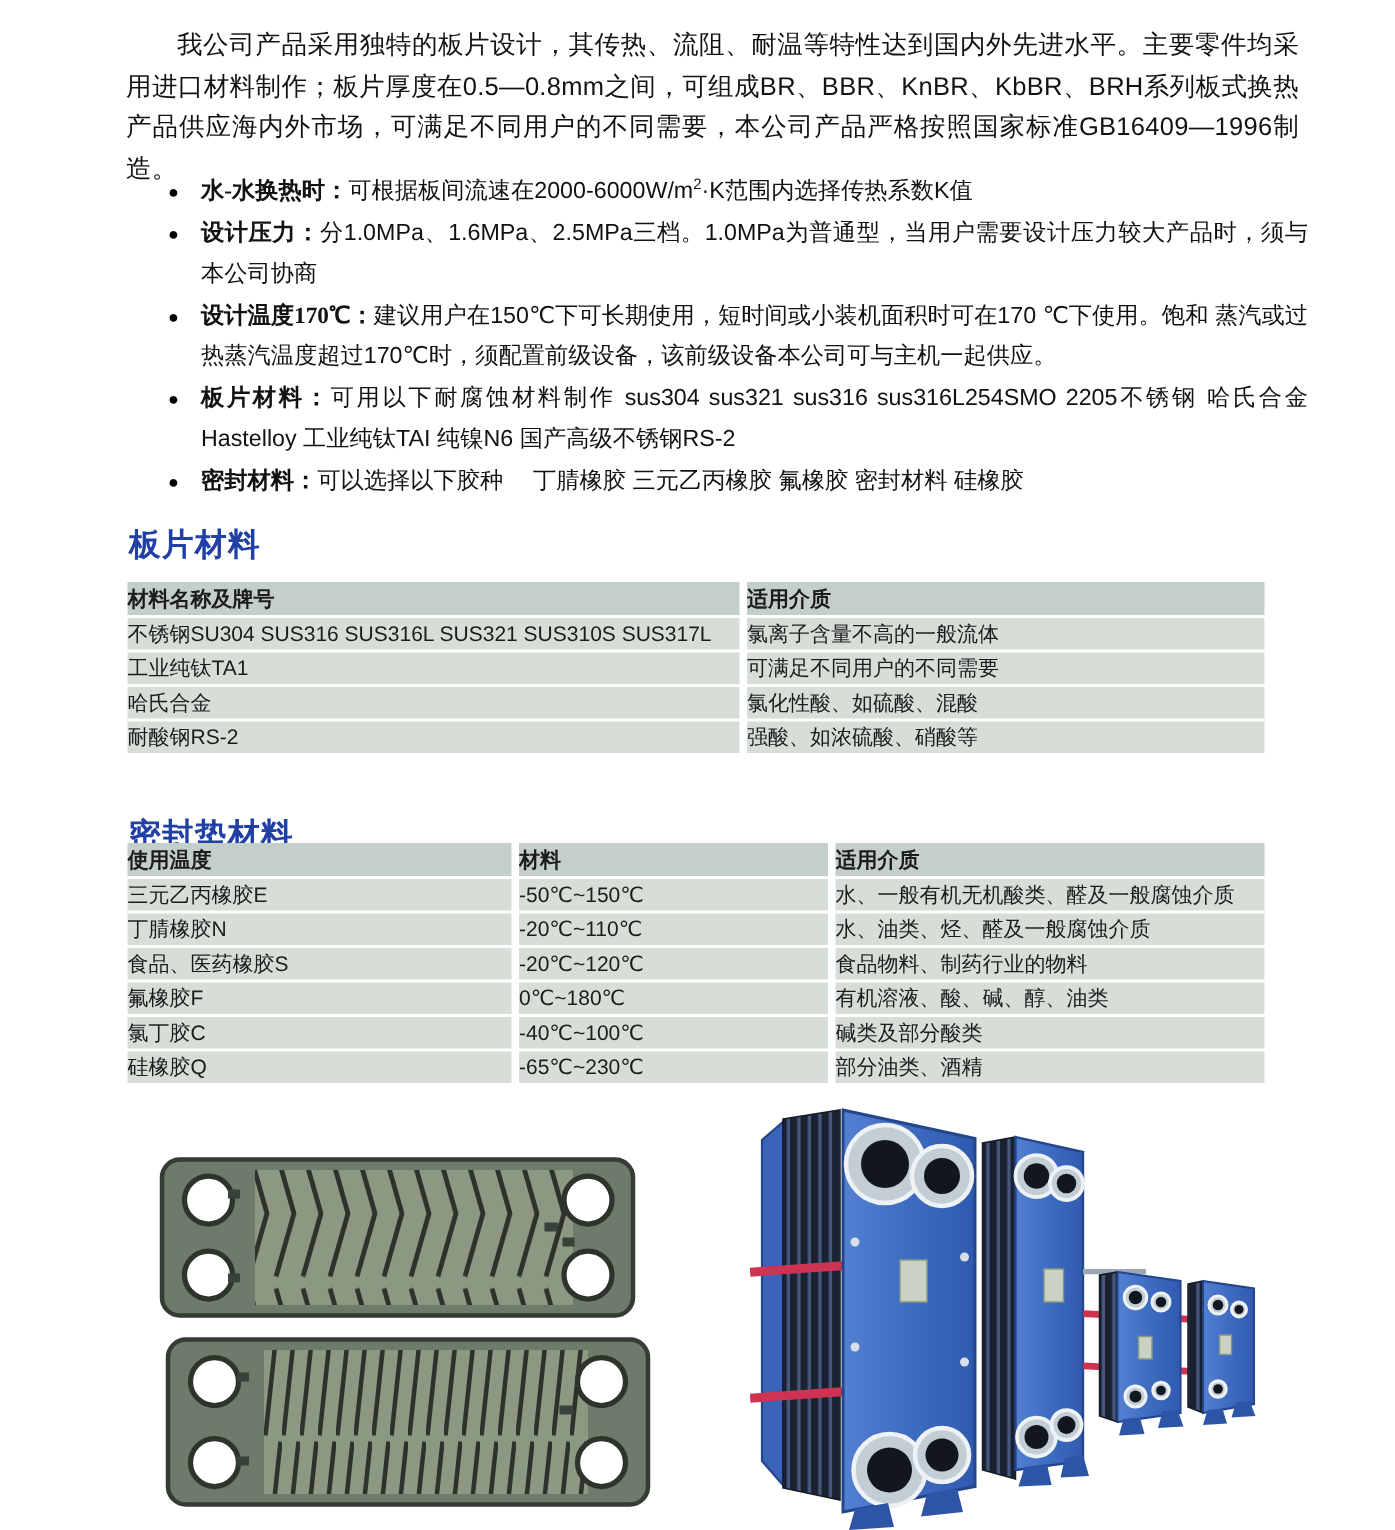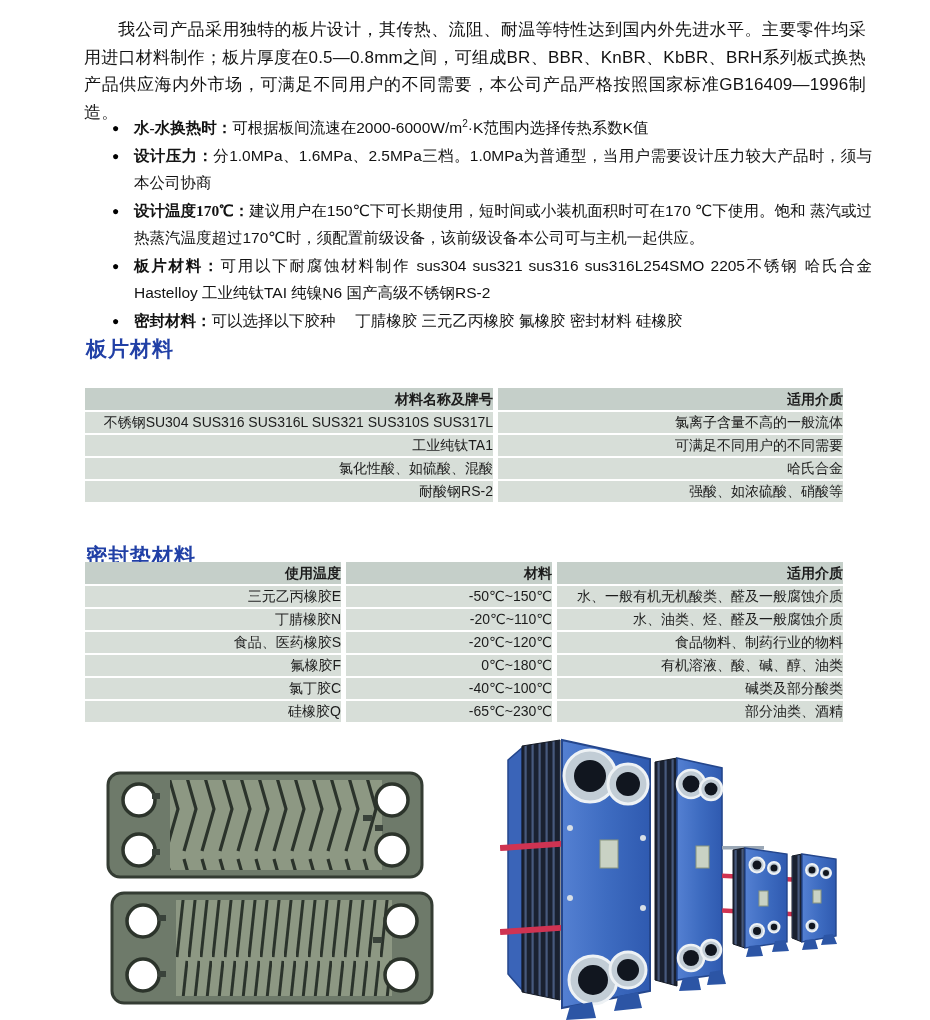--- a/index.html
+++ b/index.html
@@ -19,28 +19,28 @@
     font-size:15.5px; line-height:27.5px; color:#121212;
   }
   .bullets li { position:relative; padding-left:22px; text-align:justify; }
   .bullets .dot { position:absolute; left:0; top:1px; font-size:12px; color:#000; }
   .bullets .b-label { font-weight:bold;font-family:Liberation Serif, serif; }
   .bullets sup { font-size:10px; line-height:0; }
   .section-title {
     position:absolute; left:86px; color:#2140a6; font-size:21px; font-weight:bold;
     letter-spacing:1px;
   }
-  #title-plate { top:335px; }
+  #title-plate { top:349px; }
   #title-gasket { top:526px;margin-top:16px; }
   .tbl { position:absolute; left:85px; width:758px; font-size:14px; color:#1c1c1c; }
   .tbl .row { display:grid; column-gap:5px; margin-bottom:2px; }
   .tbl-plate .row { grid-template-columns:408px 1fr; }
   .tbl-gasket .row { grid-template-columns:256px 206px 1fr; }
   .cell {
-    background:#d7ded8; text-align:right; height:21px; line-height:21px;
+    background:#d7ded8; text-align:left; height:21px; line-height:21px;
     white-space:nowrap; overflow:hidden;
   }
   .row.hdr .cell { background:#c5cfc9; font-weight:bold; height:22px; line-height:22px; }
   #table-plate { top:388px; }
   #table-gasket { top:562px; }
   .photo { position:absolute; }
   #plates-photo { left:92px; top:763px; width:400px; height:255px; }
   #exchangers-photo { left:500px; top:728px; width:430px; height:292px; }
 </style>
 </head>
@@ -75,22 +75,22 @@
   </div>
   <div class="row">
     <div class="cell">不锈钢SU304 SUS316 SUS316L SUS321 SUS310S SUS317L</div>
     <div class="cell">氯离子含量不高的一般流体</div>
   </div>
   <div class="row">
     <div class="cell">工业纯钛TA1</div>
     <div class="cell">可满足不同用户的不同需要</div>
   </div>
   <div class="row">
+    <div class="cell">哈氏合金</div>
     <div class="cell">氯化性酸、如硫酸、混酸</div>
-    <div class="cell">哈氏合金</div>
   </div>
   <div class="row">
     <div class="cell">耐酸钢RS-2</div>
     <div class="cell">强酸、如浓硫酸、硝酸等</div>
   </div>
 </div>
 
 <h2 class="section-title" id="title-gasket">密封垫材料</h2>
 
 <div class="tbl tbl-gasket" id="table-gasket">

